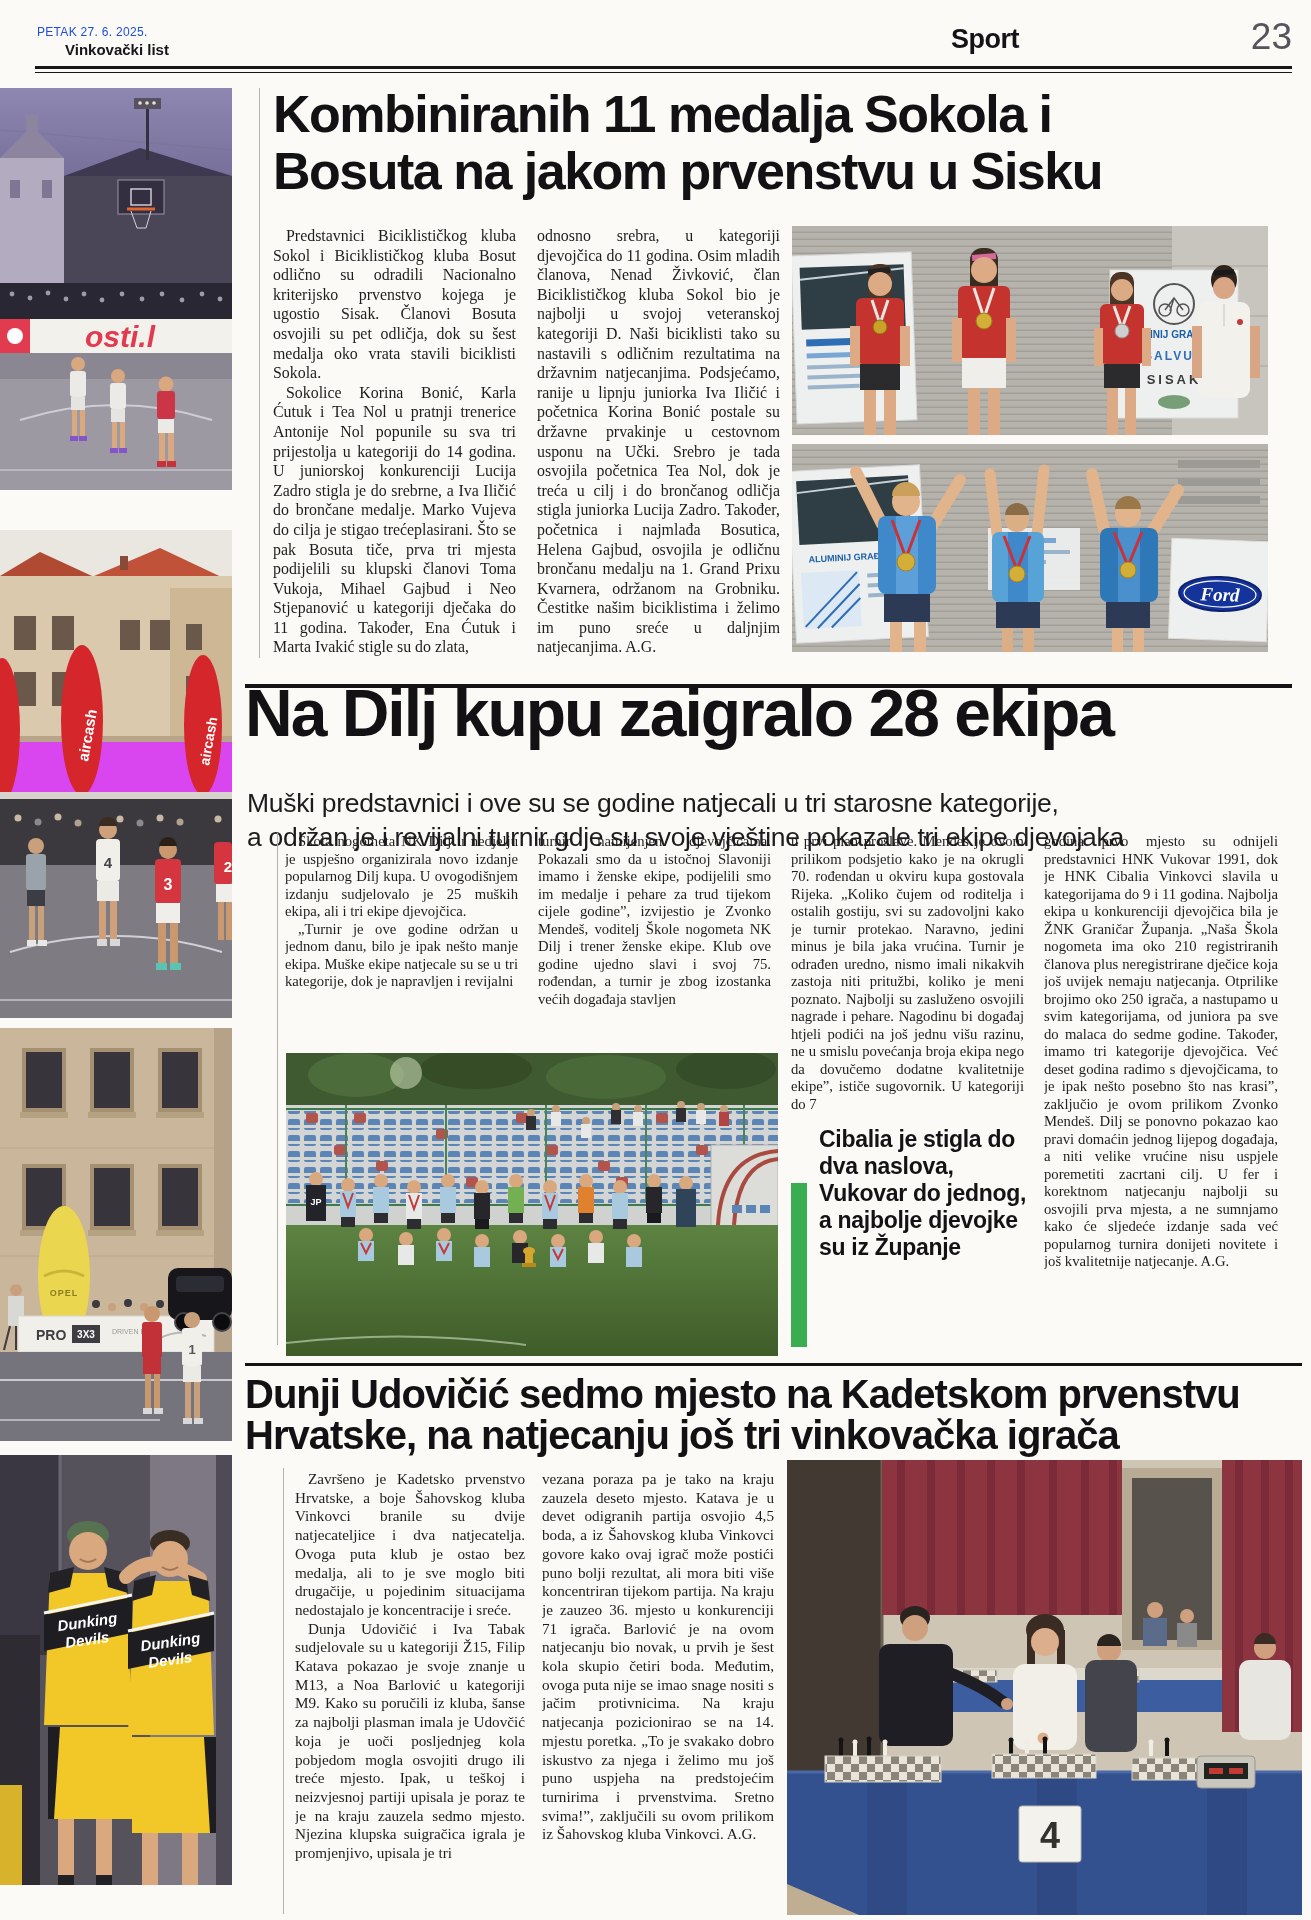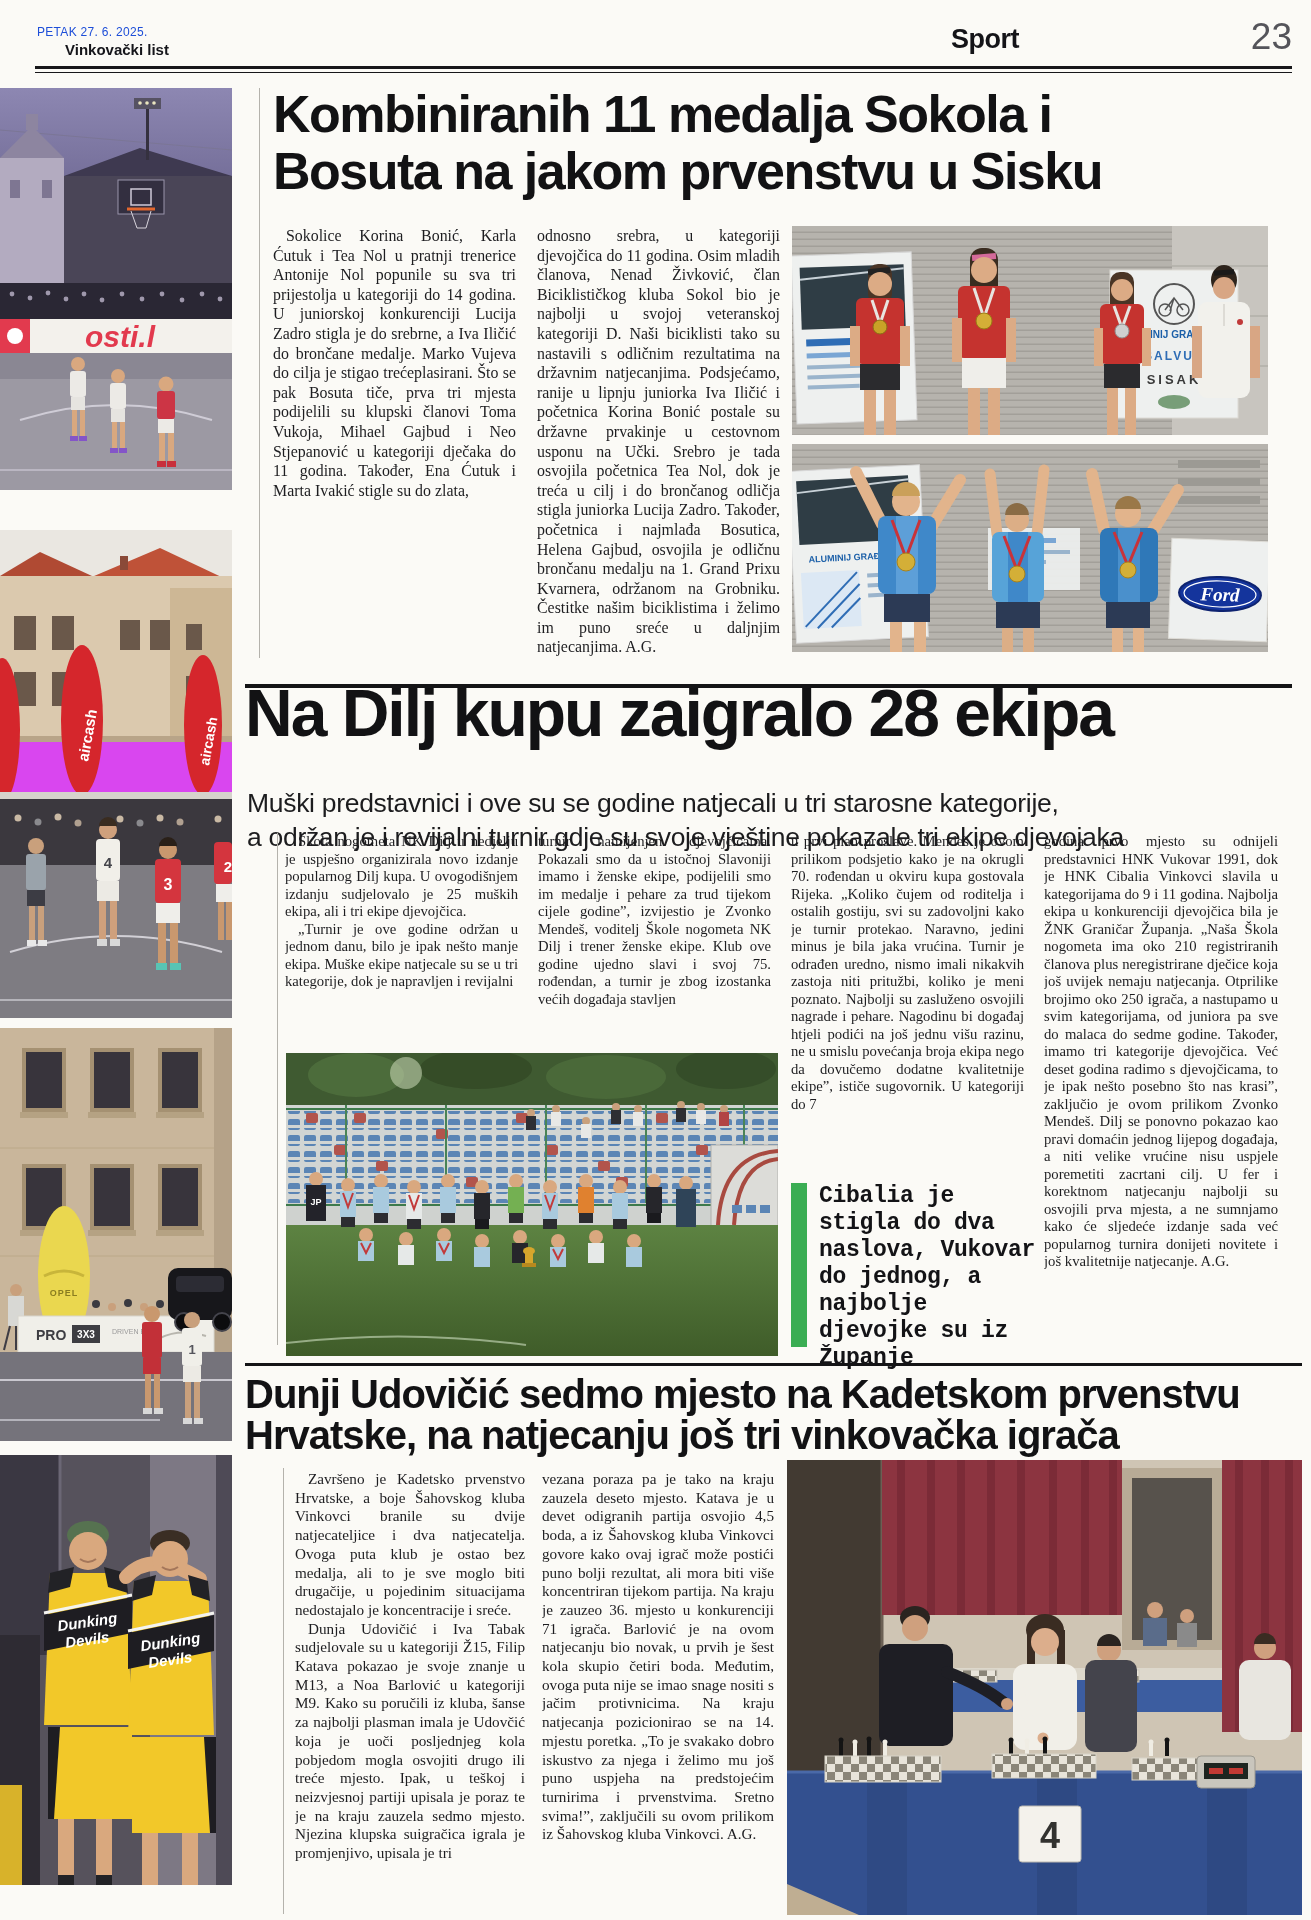--- a/index.html
+++ b/index.html
@@ -331,20 +331,21 @@
           <rect x="182" y="378" width="16" height="52" fill="#d9a87e"></rect>
       </g>
     </svg>
   </div>
 
   <div class="vrule" style="left:259px;top:88px;height:570px;"></div>
   <div class="hl hl-a1" style="left:273px;top:84px;">Kombiniranih 11 medalja Sokola i</div>
   <div class="hl hl-a1" style="left:273px;top:141px;">Bosuta na jakom prvenstvu u Sisku</div>
 
   <div class="bodycol col-a1" style="left:273px;top:226px;width:243px;height:436px;">
+    <p>Predstavnici Biciklističkog kluba Sokol i Biciklističkog kluba Bosut odlično su odradili Nacionalno kriterijsko prvenstvo kojega je ugostio Sisak. Članovi Bosuta osvojili su pet odličja, dok su šest medalja oko vrata stavili biciklisti Sokola.</p>
     <p>Sokolice Korina Bonić, Karla Ćutuk i Tea Nol u pratnji trenerice Antonije Nol popunile su sva tri prijestolja u kategoriji do 14 godina. U juniorskoj konkurenciji Lucija Zadro stigla je do srebrne, a Iva Iličić do brončane medalje. Marko Vujeva do cilja je stigao trećeplasirani. Što se pak Bosuta tiče, prva tri mjesta podijelili su klupski članovi Toma Vukoja, Mihael Gajbud i Neo Stjepanović u kategoriji dječaka do 11 godina. Također, Ena Ćutuk i Marta Ivakić stigle su do zlata,</p>
   </div>
   <div class="bodycol col-a1" style="left:537px;top:226px;width:243px;height:436px;">
     <p style="text-indent:0;">odnosno srebra, u kategoriji djevojčica do 11 godina. Osim mladih članova, Nenad Živković, član Biciklističkog kluba Sokol bio je najbolji u svojoj veteranskoj kategoriji D. Naši biciklisti tako su nastavili s odličnim rezultatima na državnim natjecanjima. Podsjećamo, ranije u lipnju juniorka Iva Iličić i početnica Korina Bonić postale su državne prvakinje u cestovnom usponu na Učki. Srebro je tada osvojila početnica Tea Nol, dok je treća u cilj i do brončanog odličja stigla juniorka Lucija Zadro. Također, početnica i najmlađa Bosutica, Helena Gajbud, osvojila je odličnu brončanu medalju na 1. Grand Prixu Kvarnera, održanom na Grobniku. Čestitke našim biciklistima i želimo im puno sreće u daljnjim natjecanjima. A.G.</p>
   </div>
 
   <div class="photo" style="left:792px;top:226px;width:476px;height:209px;">
     <svg viewBox="0 0 476 209">
       <defs>
           <pattern id="corr1" width="6" height="7" patternUnits="userSpaceOnUse">
@@ -723,21 +724,21 @@
       </g>
       <g>
         <ellipse cx="243" cy="198" rx="6" ry="4" fill="#d6a62c"></ellipse>
           <rect x="239" y="198" width="8" height="12" fill="#d6a62c"></rect>
           <rect x="236" y="210" width="14" height="4" fill="#b8891e"></rect>
       </g>
     </svg>
   </div>
 
   <div class="accent-bar" style="left: 791px; top: 1183px; width: 16px; height: 164px; background: rgb(58, 173, 83);"></div>
-  <div class="pullquote" style="left:819px;top:1183px;width:222px;font-family:Liberation Mono, monospace;">Cibalia je stigla do dva naslova, Vukovar do jednog, a najbolje djevojke su iz Županje</div>
+  <div class="pullquote" style="left:819px;top:1126px;width:222px;">Cibalia je stigla do dva naslova, Vukovar do jednog, a najbolje djevojke su iz Županje</div>
 
   <div class="hrule" style="left:245px;top:1363px;width:1057px;height:2.5px;"></div>
   <div class="hl hl-a3" style="left:245px;top:1413px;">Hrvatske, na natjecanju još tri vinkovačka igrača</div>
   <div class="hl hl-a3" style="left:245px;top:1372px;">Dunji Udovičić sedmo mjesto na Kadetskom prvenstvu</div>
 
   <div class="vrule" style="left:283px;top:1468px;height:446px;"></div>
   <div class="bodycol col-a3" style="left:295px;top:1470px;width:230px;height:442px;">
     <p>Završeno je Kadetsko prvenstvo Hrvatske, a boje Šahovskog kluba Vinkovci branile su dvije natjecateljice i dva natjecatelja. Ovoga puta klub je ostao bez medalja, ali to je sve moglo biti drugačije, u pojedinim situacijama nedostajalo je koncentracije i sreće.</p>
     <p>Dunja Udovičić i Iva Tabak sudjelovale su u kategoriji Ž15, Filip Katava pokazao je svoje znanje u M13, a Noa Barlović u kategoriji M9. Kako su poručili iz kluba, šanse za najbolji plasman imala je Udovčić koja je uoči posljednjeg kola pobjedom mogla osvojiti drugo ili treće mjesto. Ipak, u teškoj i neizvjesnoj partiji upisala je poraz te je na kraju zauzela sedmo mjesto. Njezina klupska suigračica igrala je promjenjivo, upisala je tri</p>
   </div>

